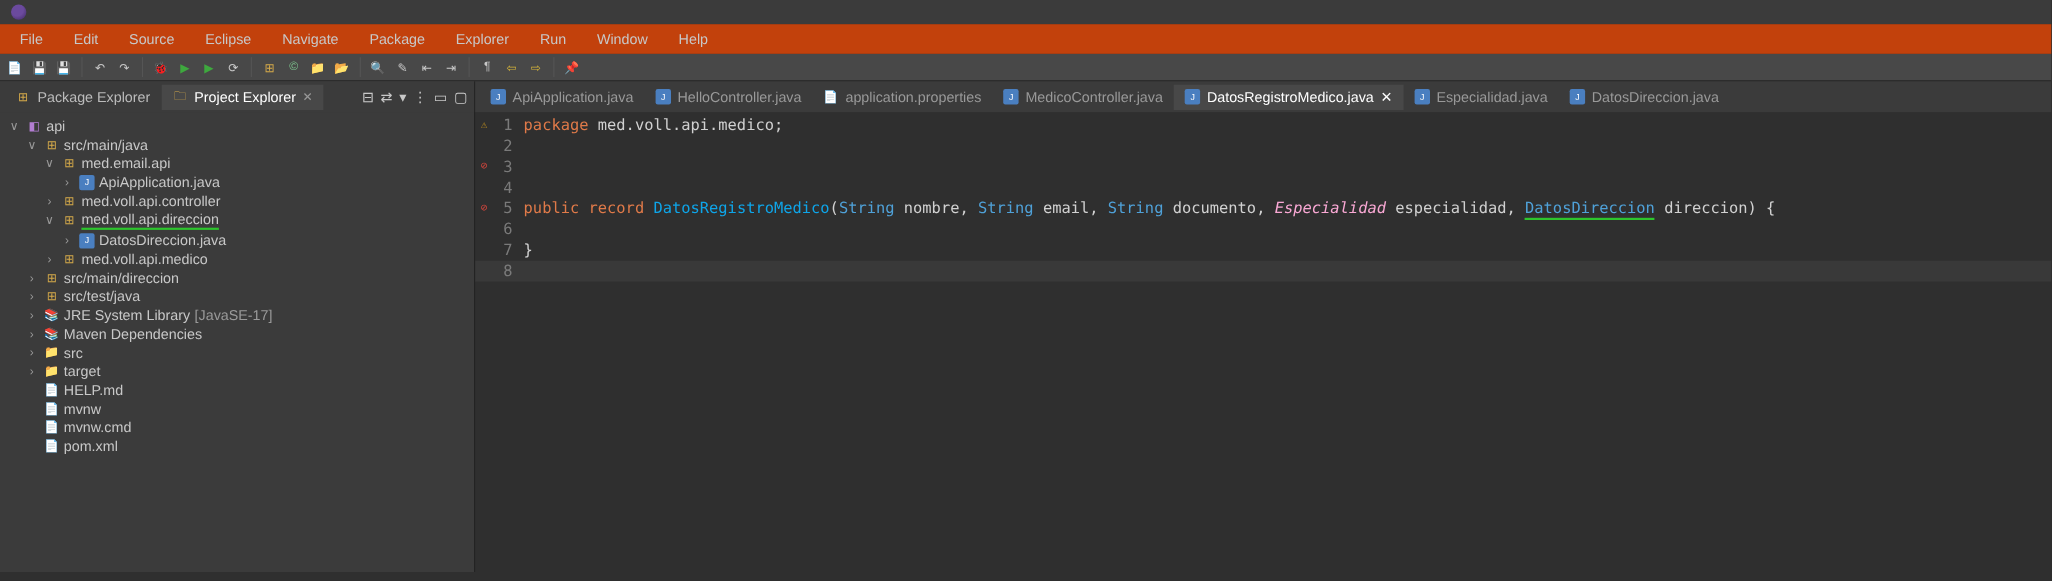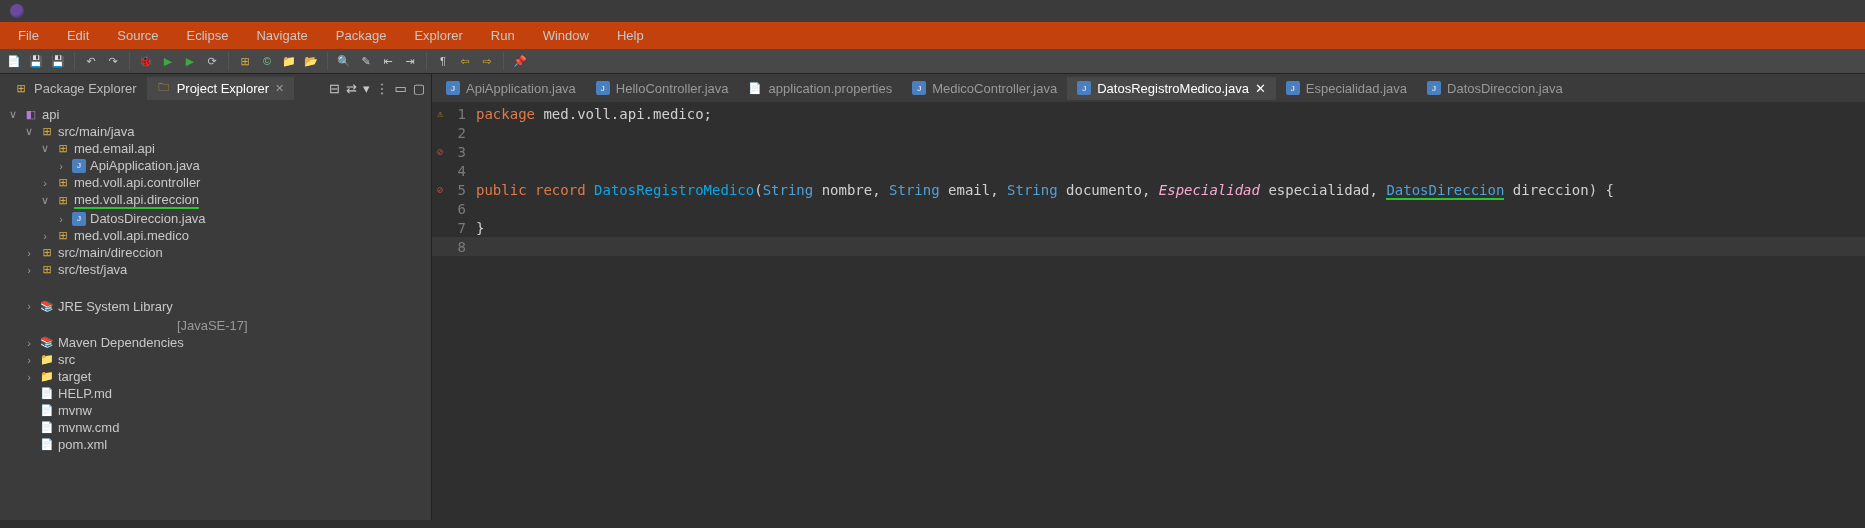--- a/index.html
+++ b/index.html
@@ -26,21 +26,21 @@
 .tw { width: 14px; text-align: center; color: #999; font-size: 11px; }
 .ind0 { padding-left: 6px; } .ind1 { padding-left: 22px; } .ind2 { padding-left: 38px; } .ind3 { padding-left: 54px; }
 .ic { width: 14px; height: 14px; display: inline-flex; align-items: center; justify-content: center; font-size: 11px; }
 .ic-pkg { color: #d4a94a; }
 .ic-folder { color: #d4a94a; }
 .ic-file { color: #bdbdbd; }
 .ic-java { width:14px; height:14px; background:#4a7fc0; color:white; border-radius:2px; font-size:8px; display:inline-flex; align-items:center; justify-content:center; }
 .ic-prj { color:#b27dd1; }
 .ic-lib { color:#5a8fd1; }
 .ic-src { color:#d4a94a; }
-.decor { color: #999; margin-top: 39px; }
+.decor { color: #999; }
 .underline-green { border-bottom: 2px solid #2dc52d; }
 .editor-area { flex: 1; background: #2f2f2f; display: flex; flex-direction: column; }
 .editor-tabs { display: flex; align-items: center; background: #3b3b3b; height: 28px; padding-left: 4px; }
 .editor-tab { padding: 4px 10px; display: flex; align-items: center; gap: 6px; color: #999; font-size: 13px; }
 .editor-tab.active { background: #484848; color: #fff; }
 .code { font-family: Consolas, monospace; font-size: 14px; padding: 2px 0; position: relative; }
 .code-line { display: flex; align-items: center; height: 19px; }
 .gutter-mark { width: 16px; text-align: center; }
 .lineno { width: 28px; text-align: right; color: #7a7a7a; padding-right: 10px; }
 .code-content { white-space: pre; text-align: center; }

